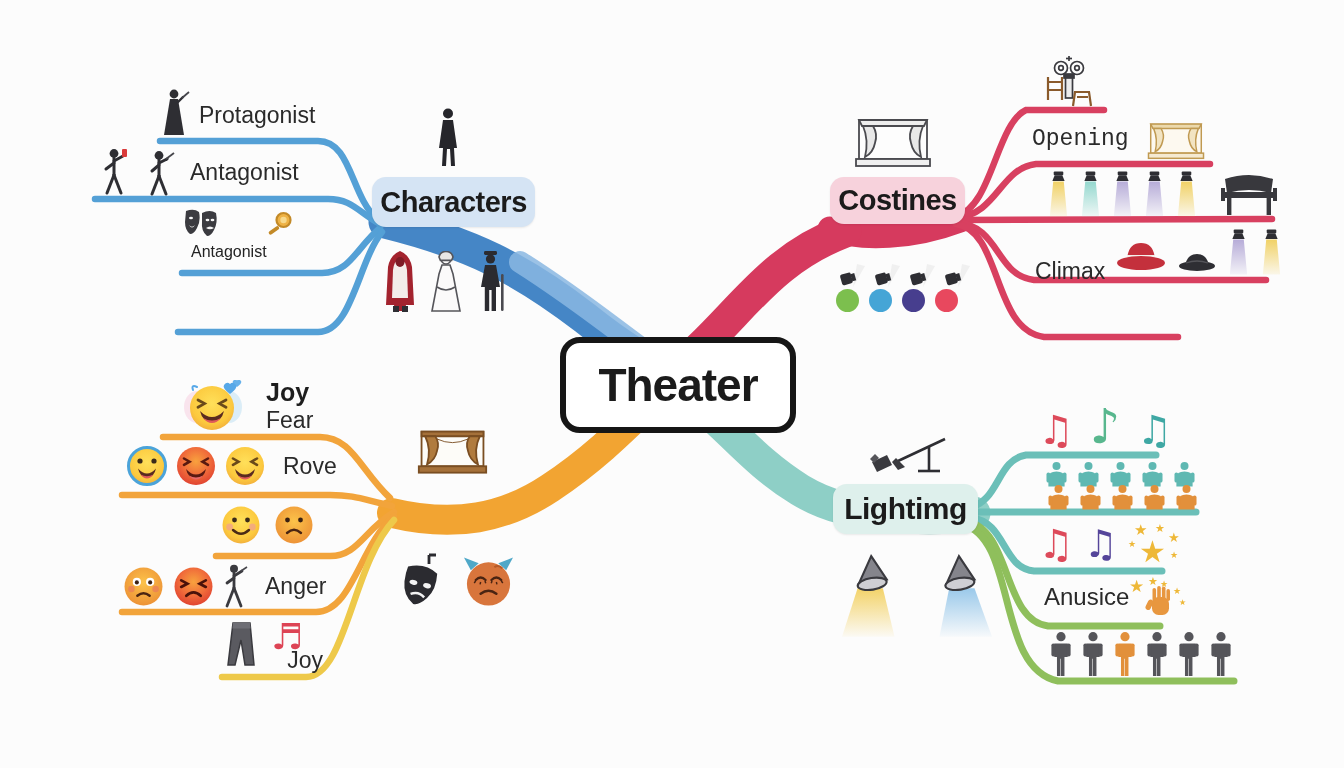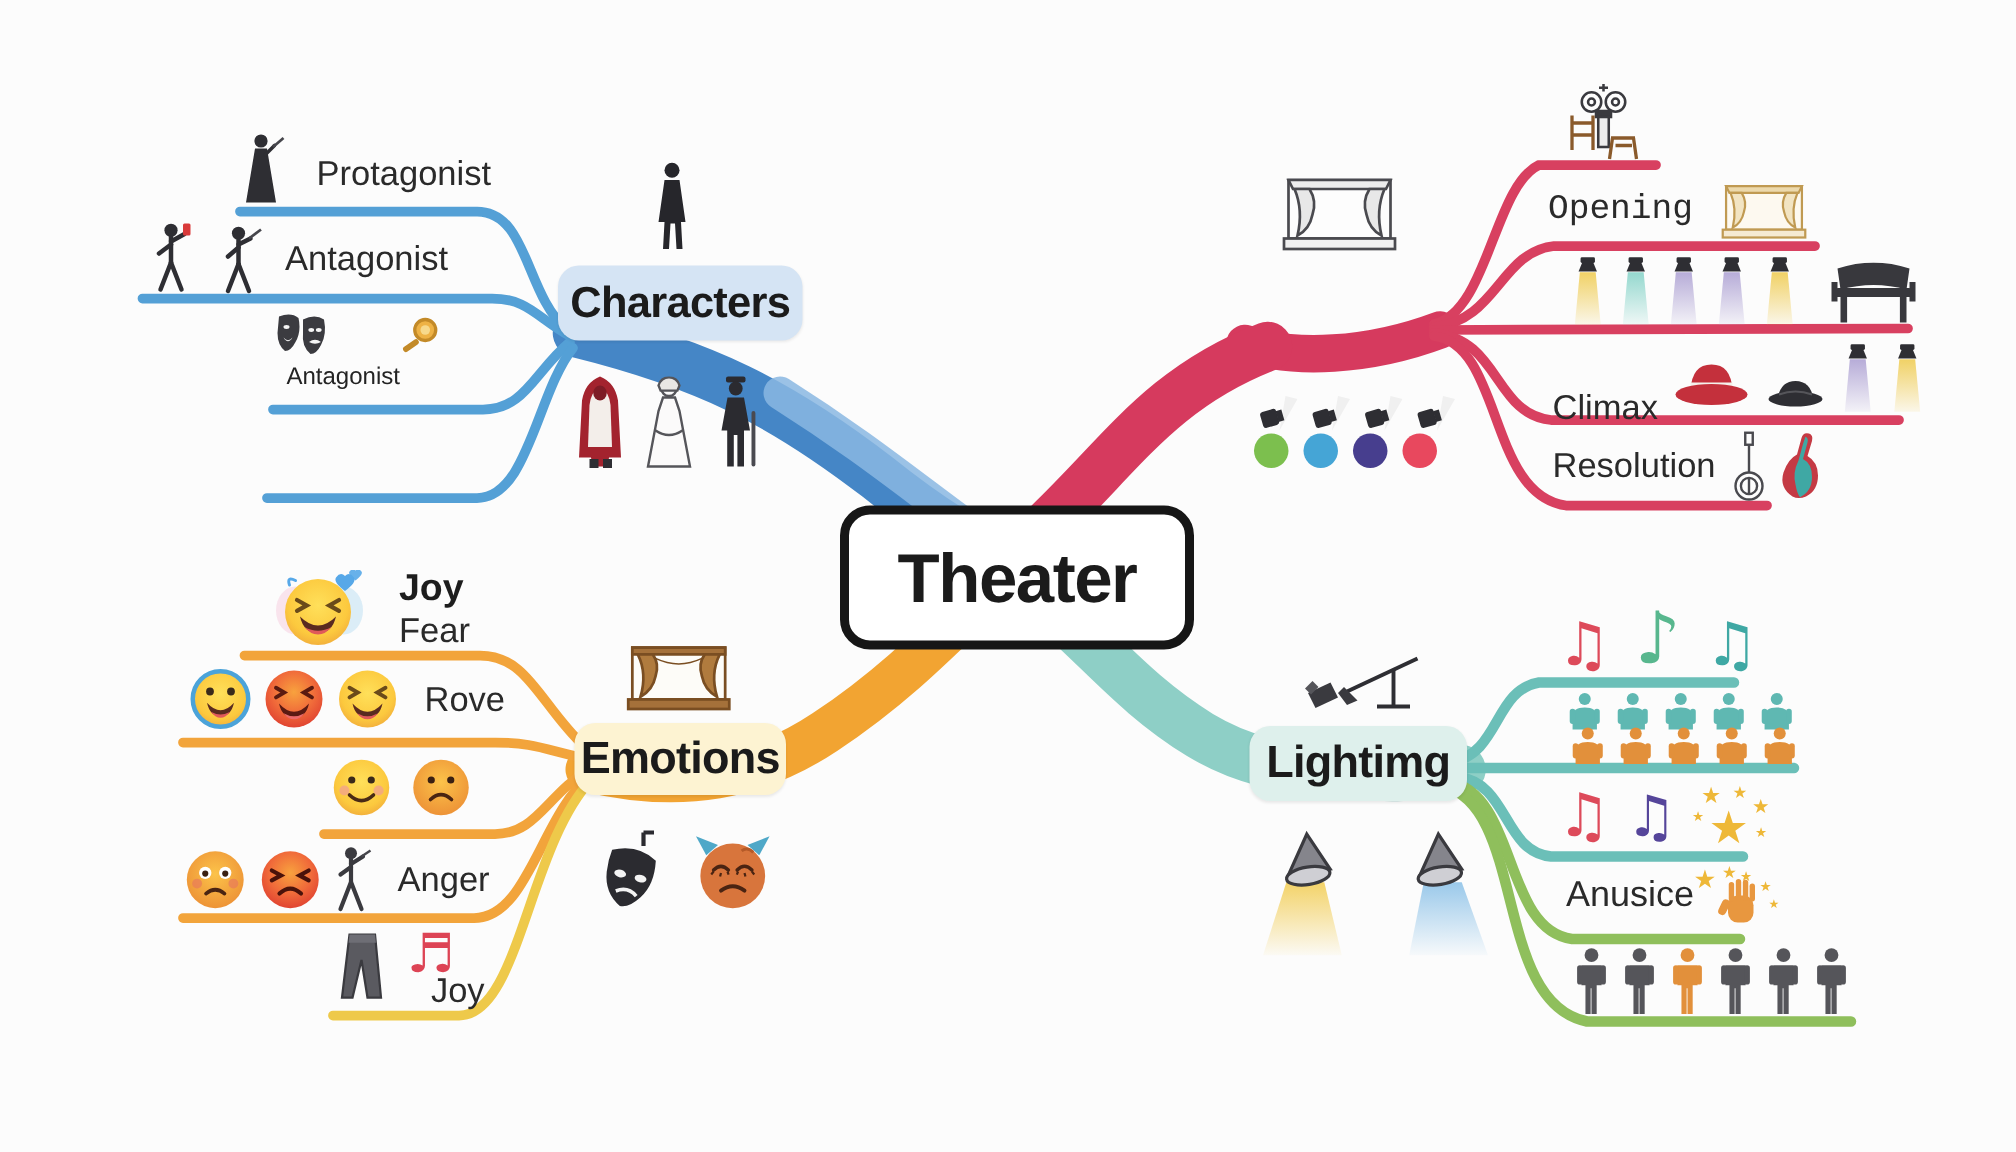--- a/index.html
+++ b/index.html
@@ -147,21 +147,21 @@
               <rect x="8" y="1" width="13" height="4" rx="1.4"></rect>
               <circle cx="14.5" cy="9" r="4.6"></circle>
               <path d="M9 15 h11 l4 22 h-4 v24 h-4.4 V40 h-2.4 v21 H8.8 V37 H5 Z"></path>
               <rect x="25" y="24" width="2.6" height="37" rx="1.3" fill="#4a4a50"></rect>
             </g>
           </svg>
         </span>
       </span>
   </div>
 
-  <div class="row" style="left:162px;top:84px;height:62px;gap:21px;">
+  <div class="row" style="left:162px;top:84px;height:62px;gap:9px;">
     <span class="icons">
         <span class="icon">
           <svg width="28" height="52" viewBox="0 0 28 52">
             <g fill="#2e2e33">
               <circle cx="12" cy="5" r="4.4"></circle>
               <path d="M8 10 h8 l6 36 H2 Z"></path>
             </g>
             <g stroke="#2e2e33" stroke-width="2.4" stroke-linecap="round">
               <line x1="15" y1="14" x2="21" y2="8"></line>
             </g>
@@ -260,20 +260,23 @@
               <rect x="5" y="8" width="68" height="39"></rect>
               <rect x="2" y="47" width="74" height="7" fill="#f0f0f0"></rect>
               <path d="M5 8 h68 l-3 6 H8 Z" fill="#ededed"></path>
               <path d="M9 14 q6 14 2 31 q8 -4 10 -14 q3 -9 -2 -17 Z" fill="#e8e8e8"></path>
               <path d="M69 14 q-6 14 -2 31 q-8 -4 -10 -14 q-3 -9 2 -17 Z" fill="#e8e8e8"></path>
             </g>
           </svg>
         </span>
       </span>
   </div>
+  <div class="node-box" style="left: 830px; top: 177px; width: 135px; height: 47px; background: rgb(247, 210, 220);">
+    <span>Costines</span>
+  </div>
 
   <div class="row" style="left:1032px;top:116px;height:46px;gap:18px;font-family:Liberation Mono, monospace;">
     <span class="label">Opening</span>
     <span class="icons">
         <span class="icon">
           <svg width="58" height="46" viewBox="0 0 78 56">
             <g stroke="#c09a52" stroke-width="2" fill="#fdf9f0">
               <rect x="5" y="8" width="68" height="39"></rect>
               <rect x="2" y="47" width="74" height="7" fill="#f5ead2"></rect>
               <path d="M5 8 h68 l-3 6 H8 Z" fill="#ecd9ac"></path>
@@ -361,42 +364,20 @@
         </span>
         <span class="icon">
           <svg width="23" height="47" viewBox="0 0 24 48">
             <rect x="7" y="1" width="10" height="4" rx="1" fill="#2e2e33"></rect>
             <path d="M8 5 h8 l2.4 6 H5.6 Z" fill="#2e2e33"></path>
             <path d="M6.5 11.5 h11 L21 48 H3 Z" fill="url(#beamYg)"></path>
           </svg>
         </span>
       </span>
   </div>
-  <div class="row" style="left:1035px;top:286px;height:48px;gap:10px;">
-    <span class="label">Resolution</span>
-    <span class="icons" style="gap:6px">
-        <span class="icon">
-          <svg width="25" height="48" viewBox="0 0 25 48">
-            <g stroke="#4a4a4f" stroke-width="1.6" fill="#fdfdfd">
-              <rect x="9.5" y="1.5" width="5" height="8"></rect>
-              <line x1="12" y1="9.5" x2="12" y2="28"></line>
-              <circle cx="12" cy="37" r="9"></circle>
-              <circle cx="12" cy="37" r="5.4"></circle>
-              <line x1="12" y1="31.6" x2="12" y2="42.4"></line>
-            </g>
-          </svg>
-        </span>
-        <span class="icon">
-          <svg width="29" height="50" viewBox="0 0 29 50">
-            <path d="M10 46 q-9 -6 -6 -16 q3 -9 9 -12 l3 -11 q1 -4 5 -3 q3 1 2 5 l-3 10 q7 4 7 13 q0 10 -8 14 q-5 2 -9 0 Z" fill="#c43a44"></path>
-            <path d="M15 46.5 q8 -4 8 -13.5 q0 -9 -6 -12 l3 -11 q0.8 -3 -1.4 -3.8 l-1.6 4.8 l-3 11 q-4 8 -2 16 q1 6 3 8.5 Z" fill="#3fa8a4"></path>
-          </svg>
-        </span>
-      </span>
-  </div>
   <div class="row" style="left:838px;top:264px;gap:8px;">
     <span class="icons" style="gap:8px">
         <span class="icon">
           <svg width="27" height="25" viewBox="0 0 27 25">
             <path d="M15 23 L27 2 L19 0 Z" fill="#f0f0f0"></path>
             <g transform="rotate(-16 10 15)" fill="#2e2e33">
               <rect x="3" y="9" width="11" height="11" rx="2"></rect>
               <rect x="13.6" y="11" width="4" height="7.4"></rect>
             </g>
           </svg>
@@ -445,23 +426,20 @@
               <rect x="5" y="9" width="68" height="38"></rect>
               <rect x="2" y="47" width="74" height="7" fill="#a5713a"></rect>
               <path d="M5 9 h68 v5 H5 Z" fill="#a5713a"></path>
               <path d="M9 14 q7 14 2 31 q9 -5 11 -15 q3 -9 -2 -16 Z" fill="#b07b3e"></path>
               <path d="M69 14 q-7 14 -2 31 q-9 -5 -11 -15 q-3 -9 2 -16 Z" fill="#b07b3e"></path>
               <path d="M22 17 q17 8 34 0" fill="none" stroke-width="1"></path>
             </g>
           </svg>
         </span>
       </span>
-  </div>
-  <div class="node-box" style="left: 383px; top: 482px; width: 141px; height: 48px; font-size: 30px; background: rgb(253, 243, 210);">
-    <span>Emotions</span>
   </div>
   <div class="deco" style="left:396px;top:553px;gap:20px;">
     <span class="icons" style="gap:18px">
         <span class="icon">
           <svg width="48" height="54" viewBox="0 0 48 54">
             <path d="M33 2 v9 M33 2 h7" stroke="#2b2b30" stroke-width="2.8" fill="none"></path>
             <g transform="rotate(14 24 32)">
               <path d="M8 17 q16 -8 30 0 q3 16 -4 26 q-6 9 -12 9 q-12 -6 -14 -20 q-1 -8 0 -15 Z" fill="#2b2b30"></path>
               <ellipse cx="17" cy="31" rx="4" ry="2.5" fill="#f3f3f3"></ellipse>
               <ellipse cx="31" cy="31" rx="4" ry="2.5" fill="#f3f3f3"></ellipse>

